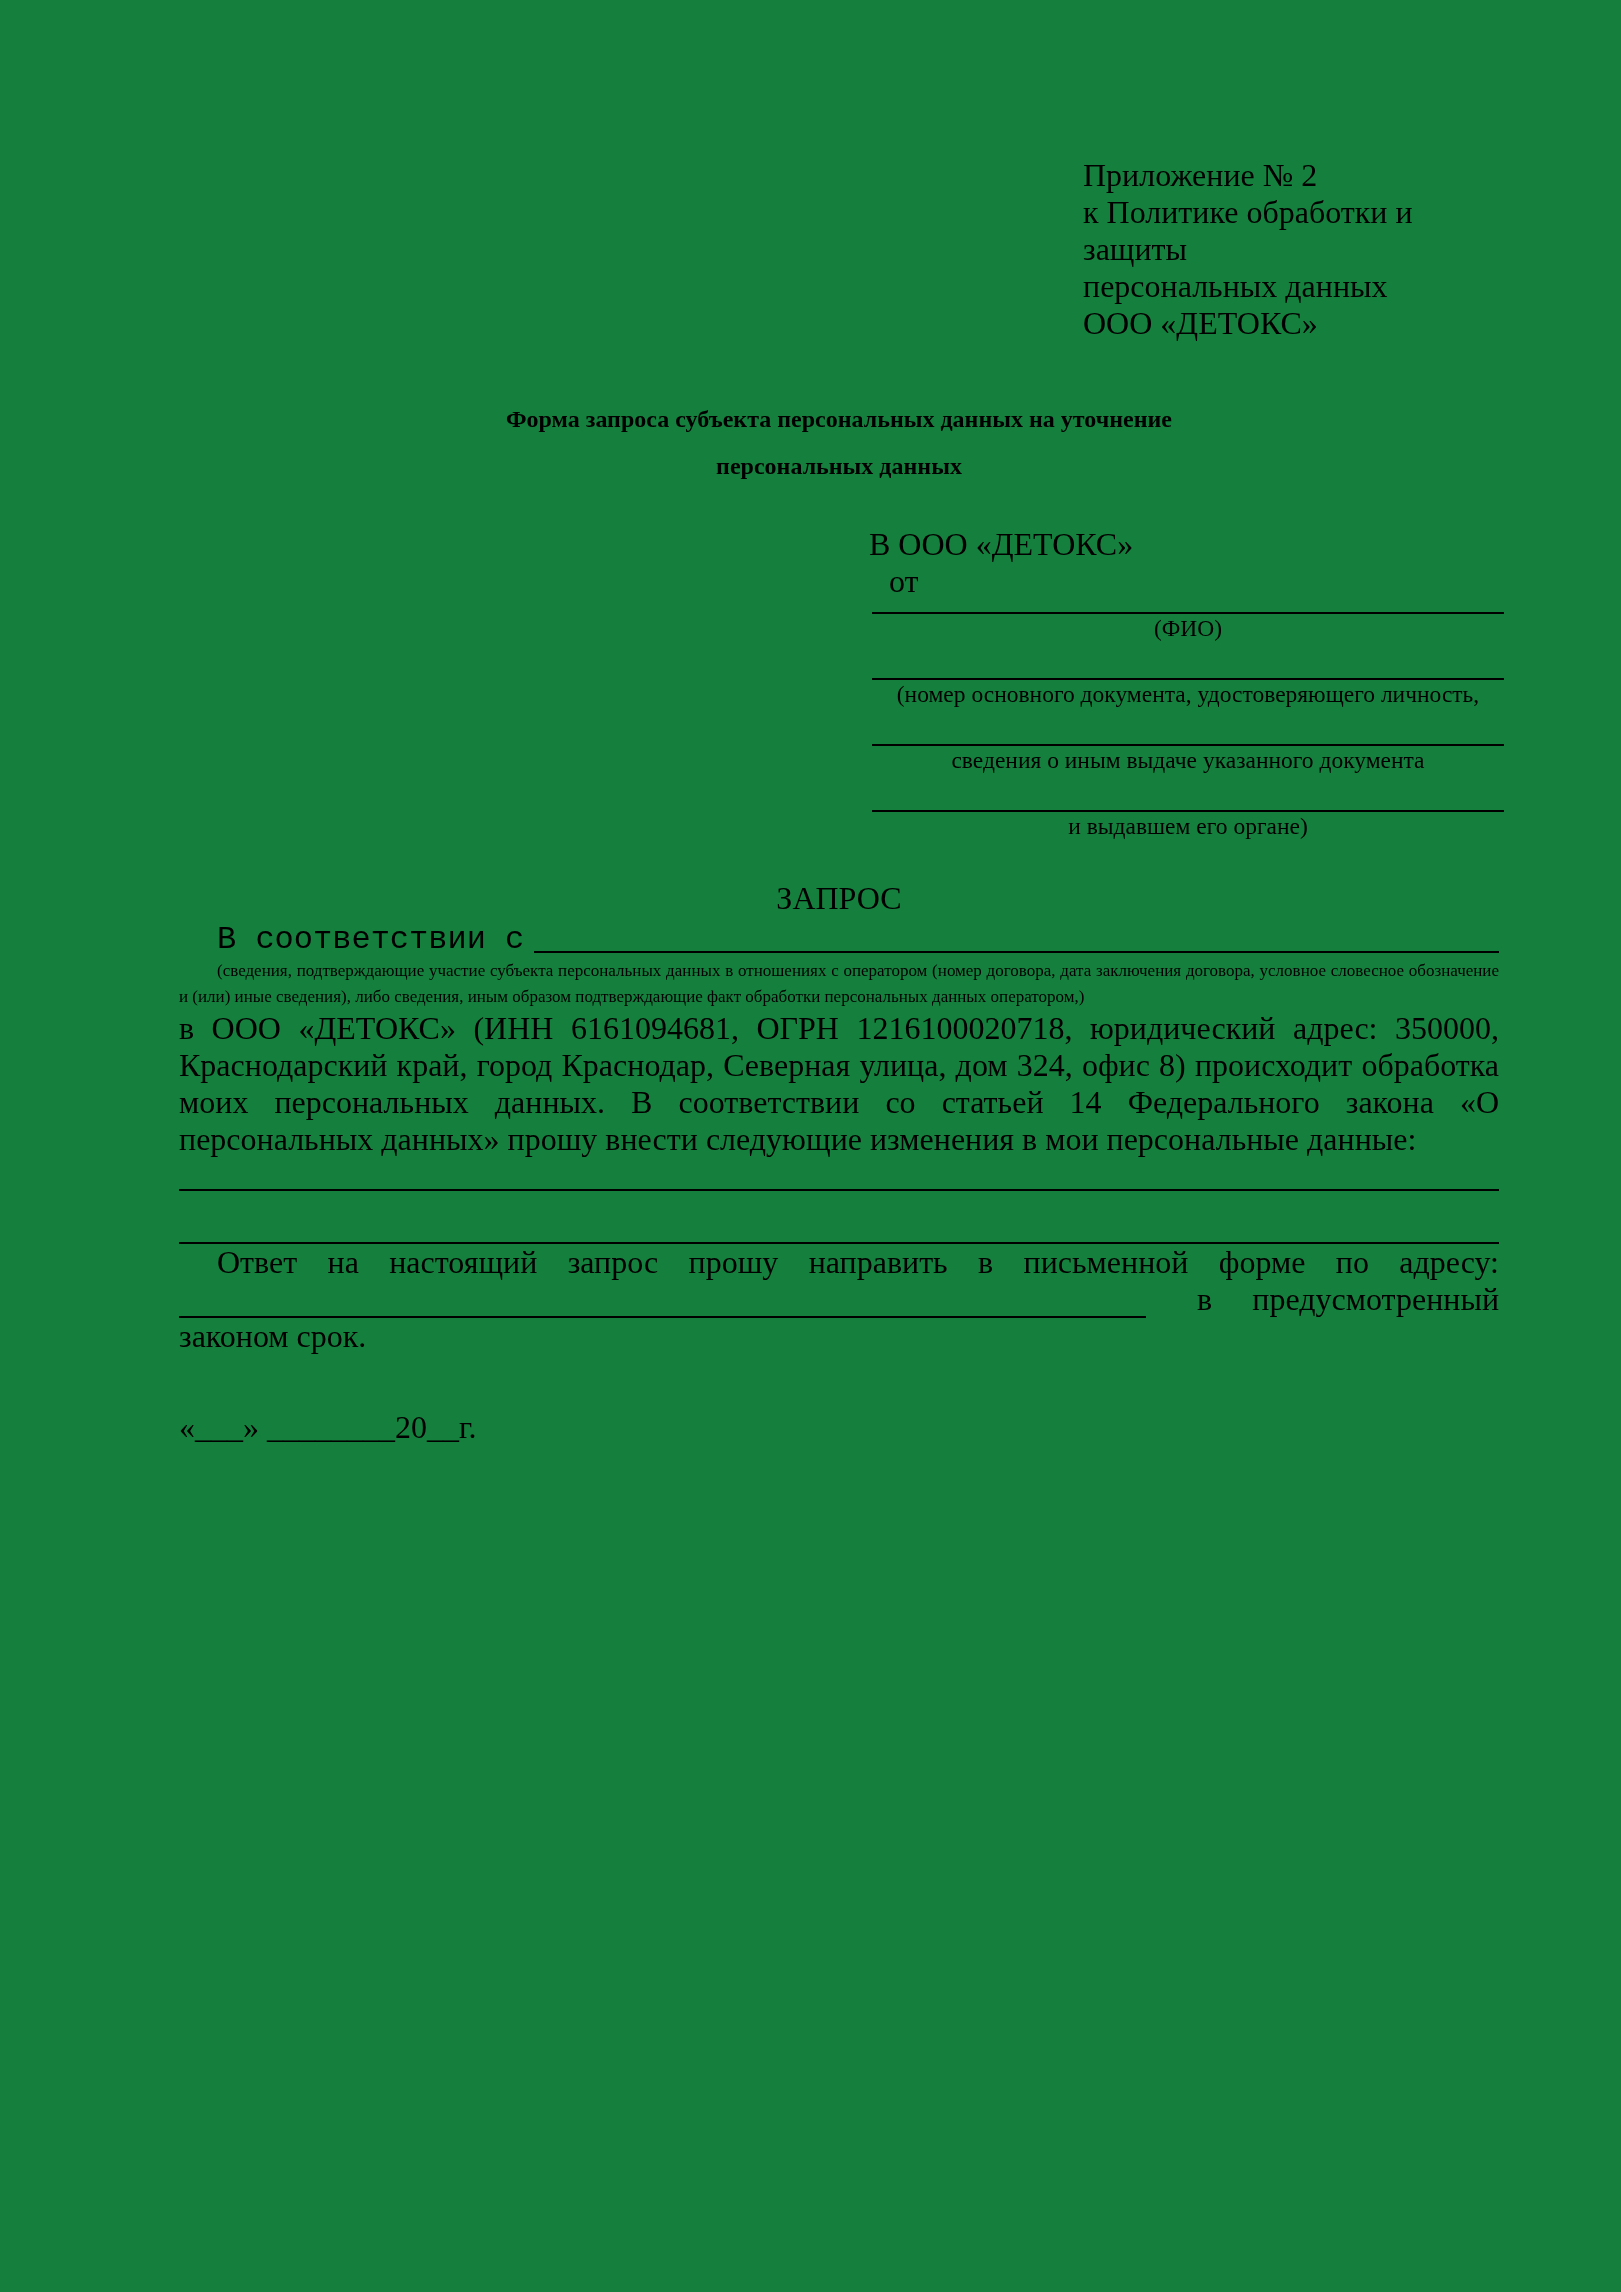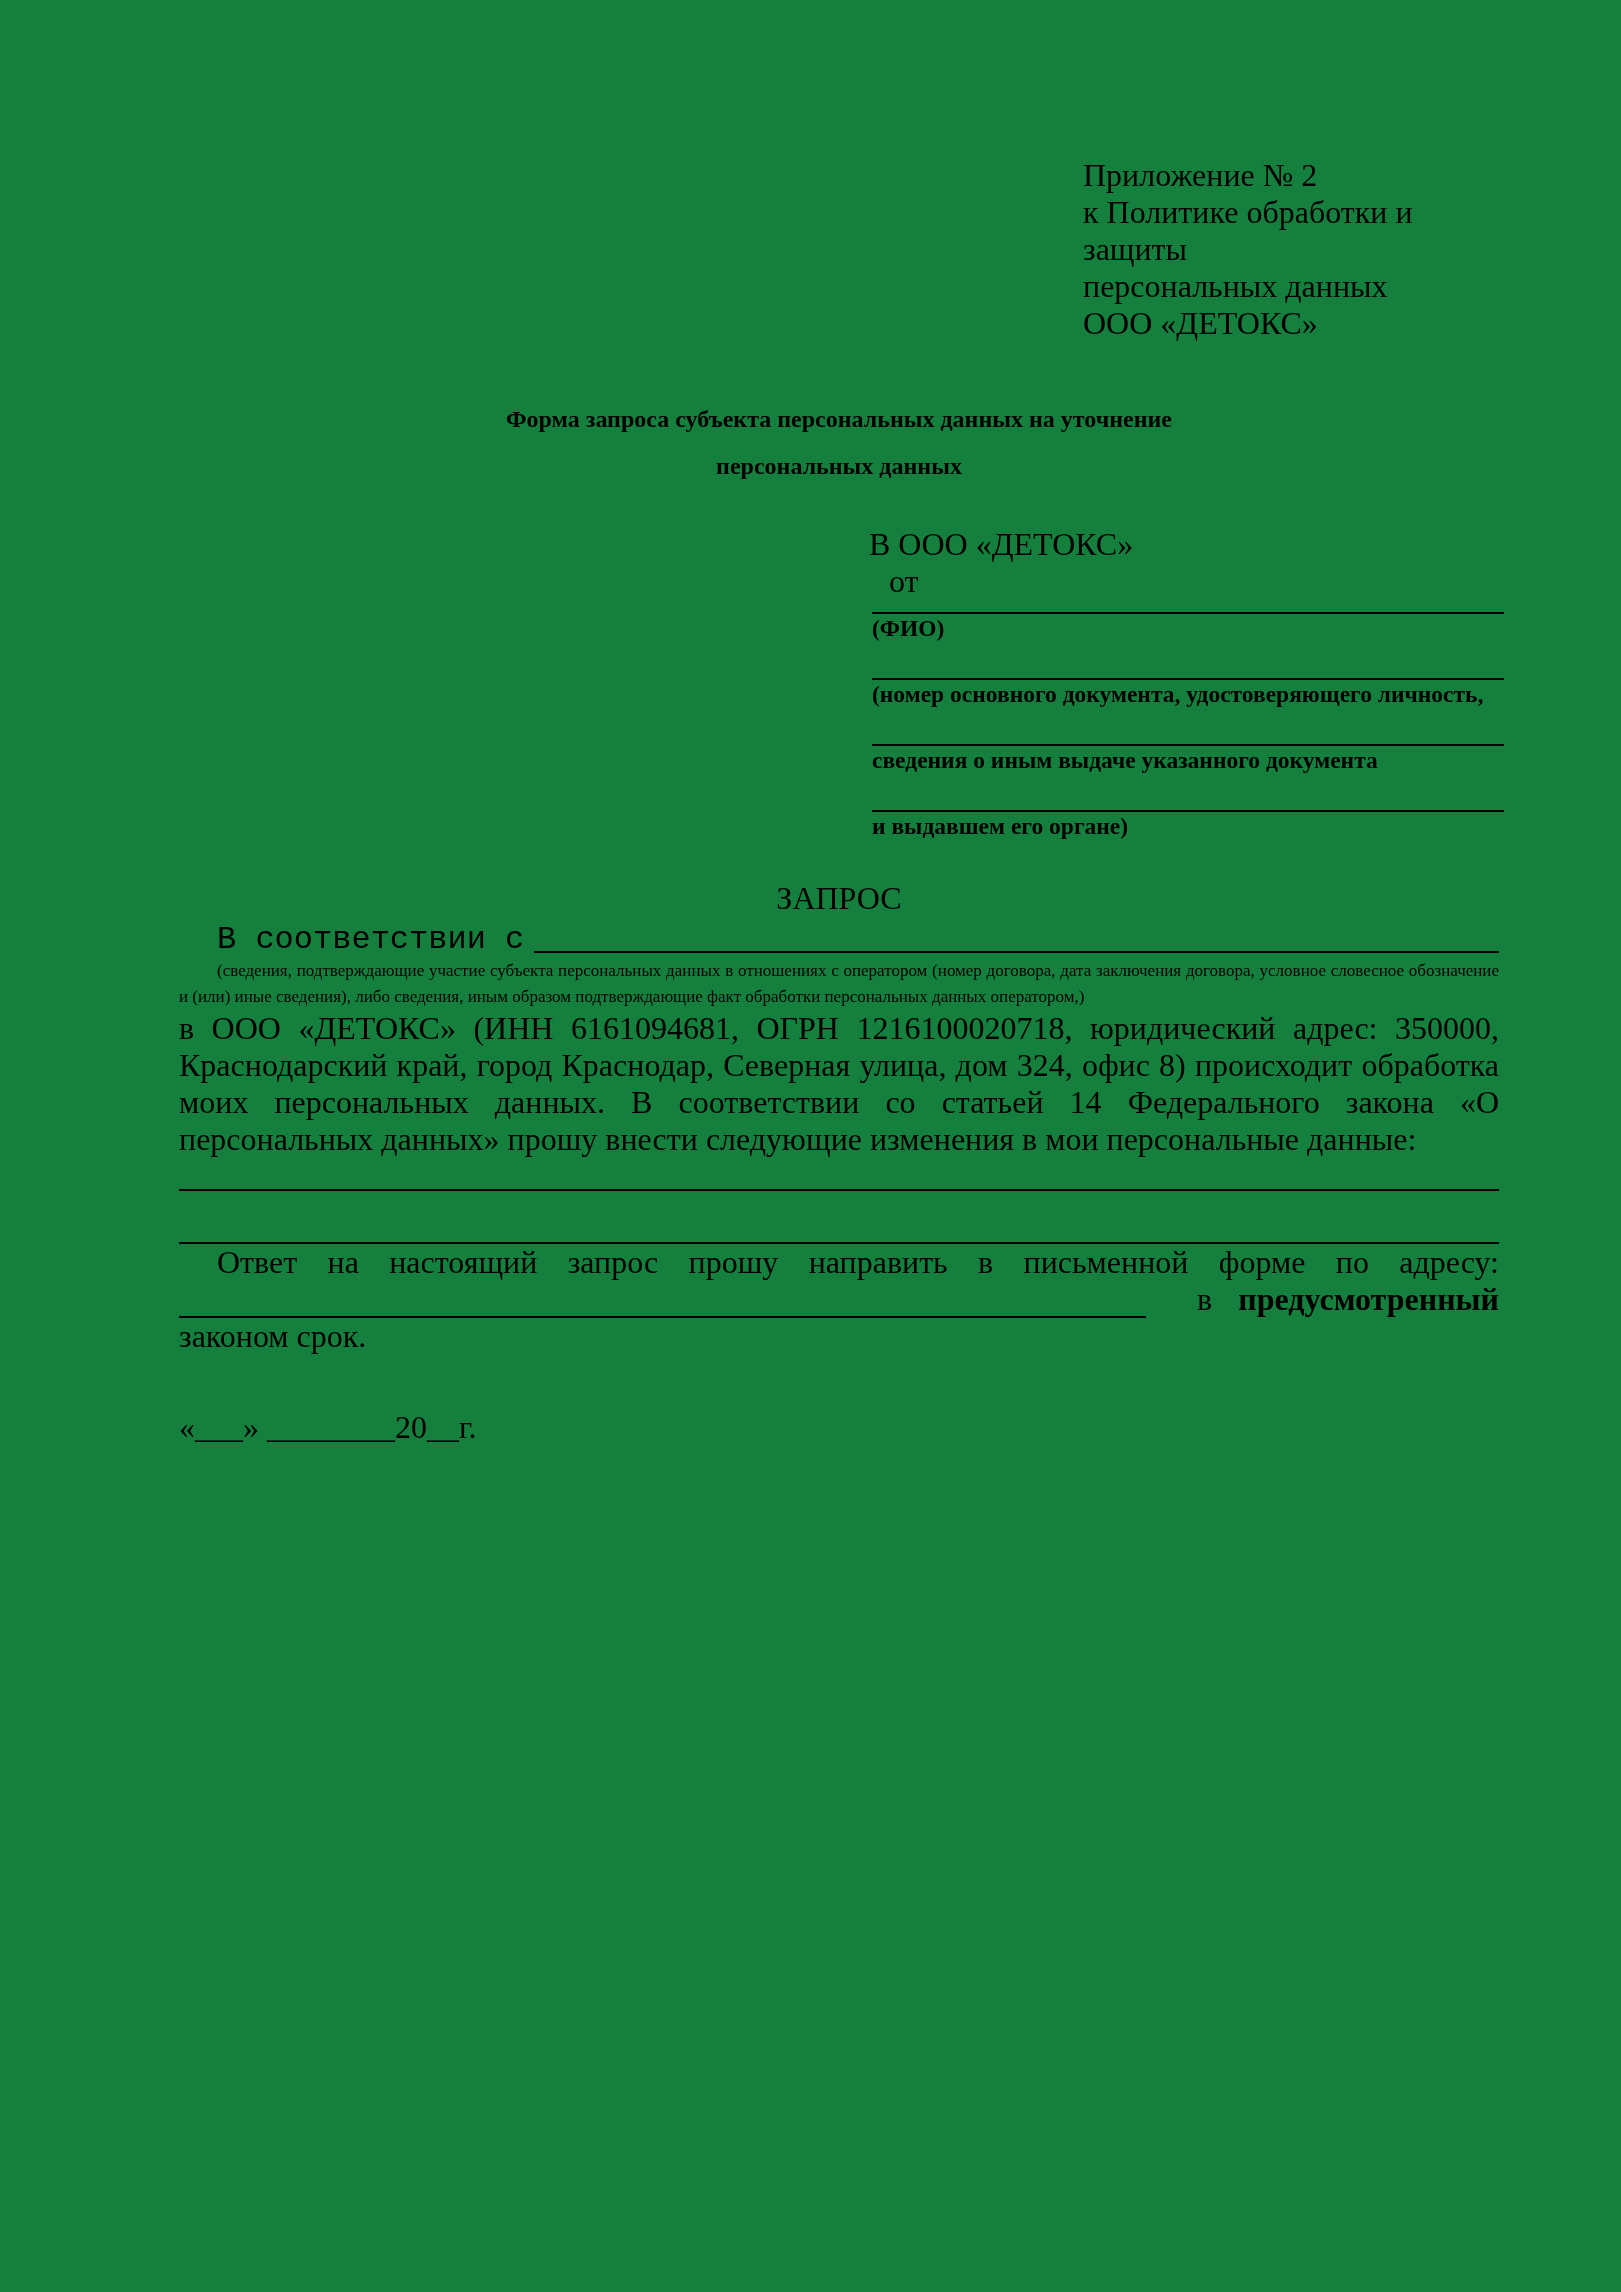--- a/index.html
+++ b/index.html
@@ -32,22 +32,21 @@
   .addr-to{margin:36px 0 0 690px;}
   .addr-from{margin:0 0 0 710px;}
   
   .field{margin-left:693px;width:632px;}
   .field .line{border-bottom:2.9px solid #000;}
   .field.first .line{height:11.8px;}
   .field .line{height:35px;}
   .field .caption{
     font-size:23.5px;
     line-height:29px;
-    text-align:left;
-    font-weight:bold;
+    text-align:center;
   }
   
   .request-heading{margin-top:39px;text-align:center;}
   .intro-row{margin-top:3.9px;display:flex;align-items:flex-end;font-family:Liberation Mono, monospace;}
   .intro-row .prefix{white-space:nowrap;padding-left:38px;}
   .intro-row .fill-line{flex:1;border-bottom:2.9px solid #000;margin:0 0 4.9px 9.8px;}
   .fine-print{
     font-size:17px;
     line-height:26px;
     text-align:justify;
@@ -60,21 +59,21 @@
   .blank-line.b1{height:31px;}
   .blank-line.b2{height:51px;}
   .answer-first{
     text-align:justify;
     text-align-last:justify;
     text-indent:38px;
   }
   .answer-mid{display:flex;align-items:flex-end;height:37px;}
   .answer-mid .write-line{width:967px;border-bottom:2.9px solid #000;height:29px;}
   .answer-mid .w1{margin-left:51px;}
-  .answer-mid .w2{margin-left:auto;font-weight:bold;}
+  .answer-mid .w2{margin-left:auto;}
   
   .footer-row{
     margin-top:54px;
     display:flex;
     justify-content:space-between;
     align-items:center;
   }
   .sig-group{margin-right:189px;white-space:nowrap;}
   .sig-line{display:inline-block;width:304px;border-bottom:2.9px solid #000;height:29px;vertical-align:bottom;}
 </style>

